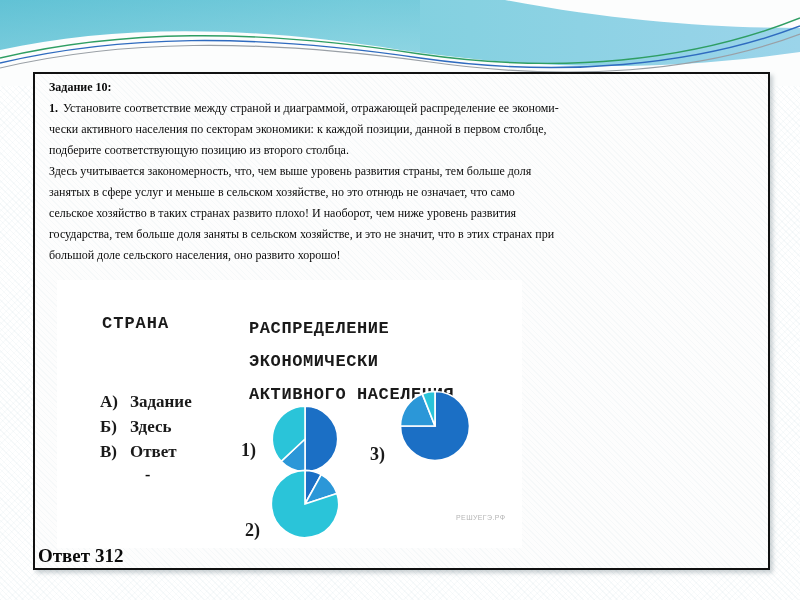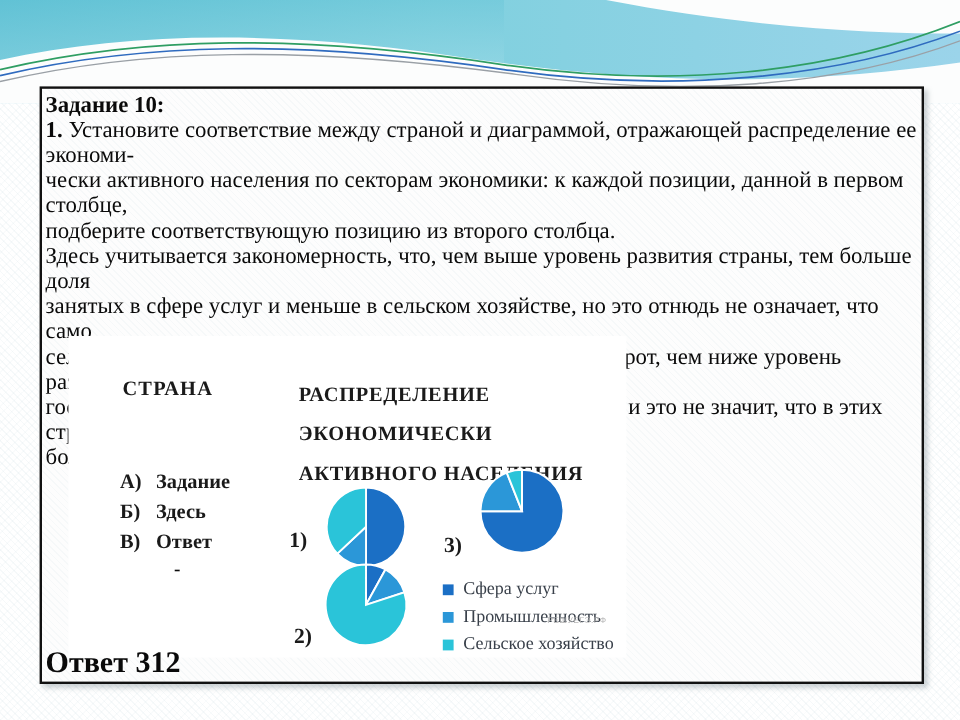--- a/index.html
+++ b/index.html
@@ -16,37 +16,37 @@
   .wave-band{position:absolute;left:0;top:0;width:800px;height:86px;}
   
   .task-box{
     position:absolute;left:33px;top:72px;width:737px;height:498px;
     background:#fdfdfd;
     background-image:repeating-linear-gradient(45deg, rgba(165,195,205,.08) 0 1px, transparent 1px 4px);
     border:2px solid #111;box-sizing:border-box;
     box-shadow:3px 3px 4px rgba(110,125,135,.35);
   }
   .task-text{
-    position:absolute;left:3px;top:3px;width:729px;
-    font-size:19px;line-height:21px;color:#0a0a0a;
+    position:absolute;left:14px;top:3px;width:729px;
+    font-size:12px;line-height:21px;color:#0a0a0a;
   }
   .task-heading{font-weight:bold;}
   .item-number{font-weight:bold;margin-right:5px;}
   .preline{white-space:pre-line;text-align:right;}
   .answer-line{
     position:absolute;left:3px;bottom:1px;
-    font-size:25px;font-weight:bold;color:#0a0a0a;
+    font-size:19px;font-weight:bold;color:#0a0a0a;
   }
   
   .figure{
     position:absolute;left:22px;top:206px;width:465px;height:268px;
     background:#ffffff;
   }
   .fig-col-header{
-    position:absolute;font-weight:bold;font-size:17px;letter-spacing:1px;color:#1a1a1a;
+    position:absolute;font-weight:bold;font-size:17px;letter-spacing:1px;color:#1a1a1a;font-family:Liberation Mono, monospace;
   }
   .country-header{left:45px;top:34px;}
   .dist-header{left:192px;top:32px;line-height:33px;white-space:pre-line;letter-spacing:0.6px;}
   .country-row{position:absolute;left:43px;display:flex;font-weight:bold;font-size:17px;color:#1a1a1a;}
   .country-letter{width:30px;}
   .dash-mark{position:absolute;left:88px;top:186px;font-weight:bold;font-size:16px;}
   .pie{position:absolute;}
   .pie svg{display:block;}
   .pie-label{position:absolute;font-weight:bold;font-size:18px;color:#1a1a1a;}
   .legend{position:absolute;left:312px;top:200px;}
@@ -147,34 +147,20 @@
 
       <div class="pie-label" style="left:188px;top:240px;">2)</div>
       <div class="pie" style="left:211px;top:187px;width:74px;height:74px;">
           <svg viewBox="0 0 110 110" width="100%" height="100%">
             <path d="M55,55 L55.00,5.00 A50,50 0 0 1 79.09,11.18 Z" fill="#1b6fc5" stroke="#ffffff" stroke-width="2.4"></path>
             <path d="M55,55 L79.09,11.18 A50,50 0 0 1 102.55,39.55 Z" fill="#2b97d8" stroke="#ffffff" stroke-width="2.4"></path>
             <path d="M55,55 L102.55,39.55 A50,50 0 1 1 55.00,5.00 Z" fill="#2ac4d9" stroke="#ffffff" stroke-width="2.4"></path>
           </svg>
         </div>
 
-      <div class="legend">
-        <div class="legend-item">
-          <span class="legend-swatch" style="background: rgb(27, 111, 197);"></span>
-          <span class="legend-label">Сфера услуг</span>
-        </div>
-        <div class="legend-item">
-          <span class="legend-swatch" style="background: rgb(43, 151, 216);"></span>
-          <span class="legend-label">Промышленность</span>
-        </div>
-        <div class="legend-item">
-          <span class="legend-swatch" style="background: rgb(42, 196, 217);"></span>
-          <span class="legend-label">Сельское хозяйство</span>
-        </div>
-      </div>
 
       <div class="watermark">РЕШУЕГЭ.РФ</div>
     </div>
 
     <div class="answer-line">Ответ 312</div>
   </div>
 
 </div>
 
 </body></html>

